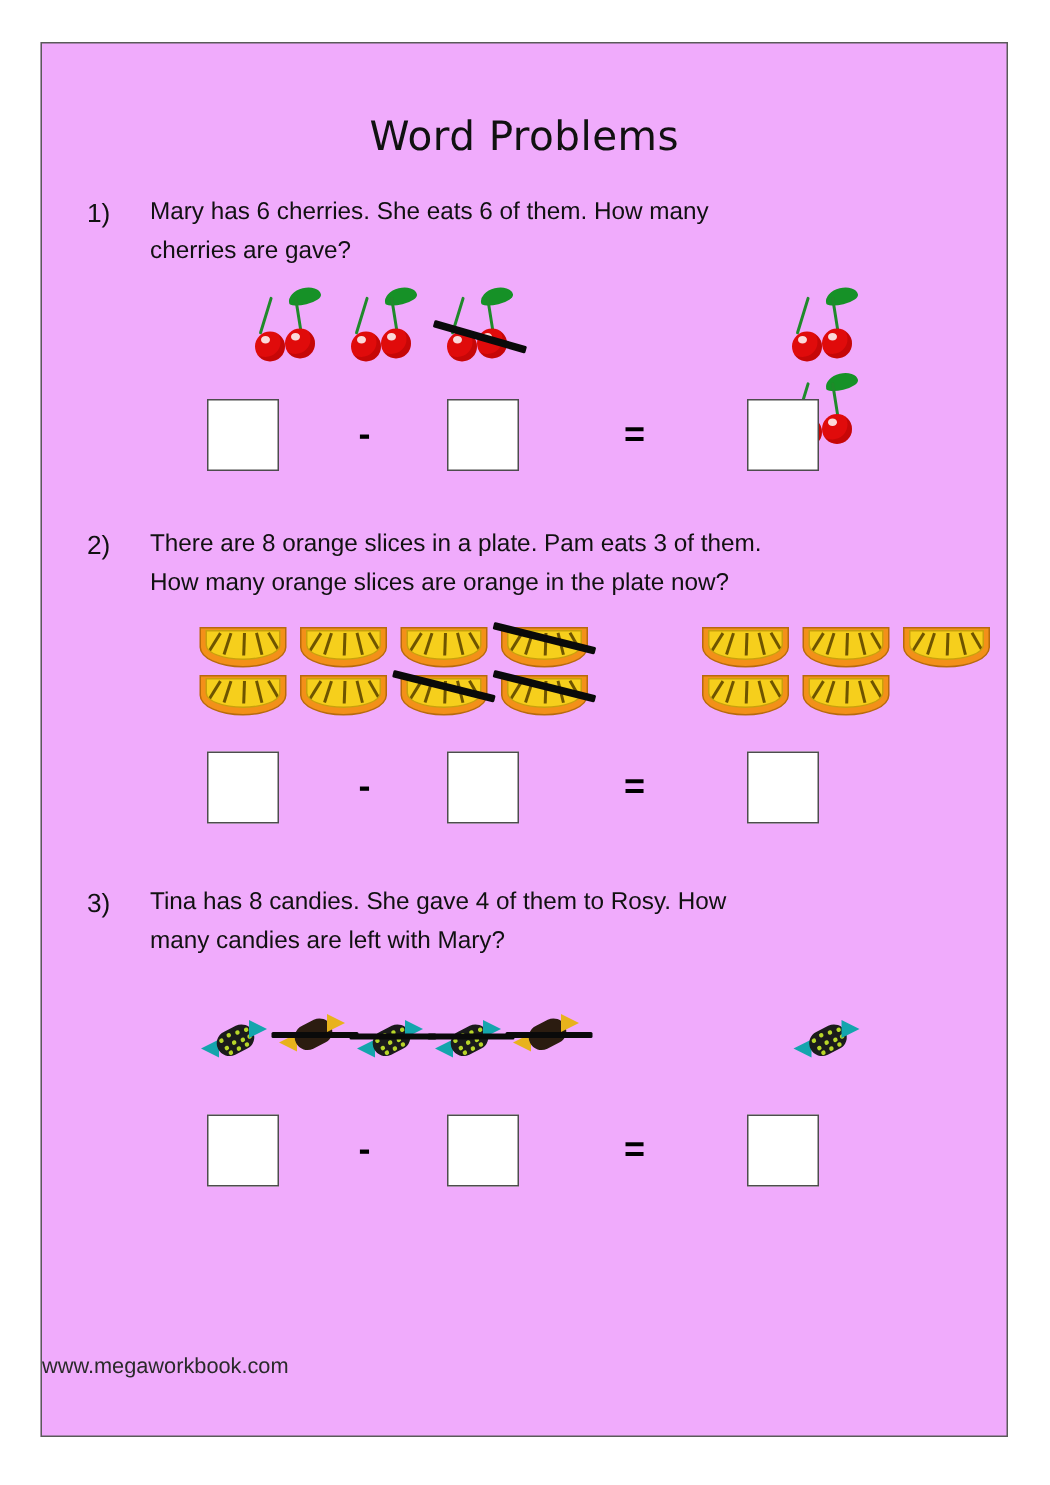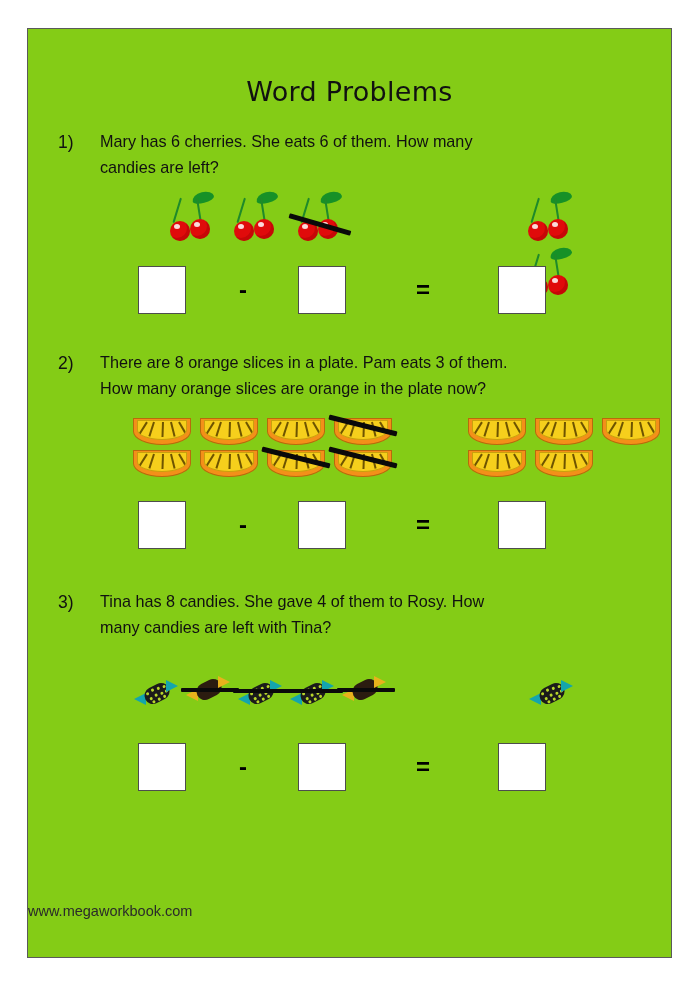--- a/index.html
+++ b/index.html
@@ -18,21 +18,21 @@
   }
 
   #page {
     position: absolute;
     left: 27px;
     top: 28px;
     width: 645px;
     height: 930px;
     border: 1.5px solid #5a5a5a;
     box-sizing: border-box;
-    background: #84cc16;
+    background: #f0abfc;
   }
 
   
   .worksheet-title {
     text-align: center;
     font-family: "DejaVu Sans", sans-serif;
     font-size: 27px;
     font-weight: 400;
     letter-spacing: 0.3px;
     margin: 0;
@@ -258,21 +258,21 @@
 
 <div id="page">
 
   <h1 class="worksheet-title">Word Problems</h1>
 
   <div class="problem" style="margin-top:22px;">
     <div class="problem-head">
       <div class="problem-number">1)</div>
       <div class="problem-text">
         <span>Mary has 6 cherries. She eats 6 of them. How many</span>
-        <span class="line2">candies are left?</span>
+        <span class="line2">cherries are gave?</span>
       </div>
     </div>
 
     <div class="picture-row" style="height:74px;margin-top:12px;">
 
       <div class="group" style="left:108px;top:0;">
         <div class="cherry-pair" style="margin-right:8px;">
           <div class="cherry-leaf"></div>
           <div class="cherry-stem s1"></div>
           <div class="cherry-stem s2"></div>
@@ -488,21 +488,21 @@
       <div class="operator" style="left:350px;top:0;">=</div>
       <div class="answer-box" style="left:440px;top:0;"></div>
     </div>
   </div>
 
   <div class="problem" style="margin-top:26px;">
     <div class="problem-head">
       <div class="problem-number">3)</div>
       <div class="problem-text">
         <span>Tina has 8 candies. She gave 4 of them to Rosy. How</span>
-        <span class="line2">many candies are left with Tina?</span>
+        <span class="line2">many candies are left with Mary?</span>
       </div>
     </div>
 
     <div class="picture-row" style="height:62px;margin-top:32px;">
 
       <div class="group" style="left:75px;top:0;">
         <div class="candy teal" style="position:absolute;left:0;top:6px;">
           <div class="candy-end e1">
               <i></i>
             </div>

